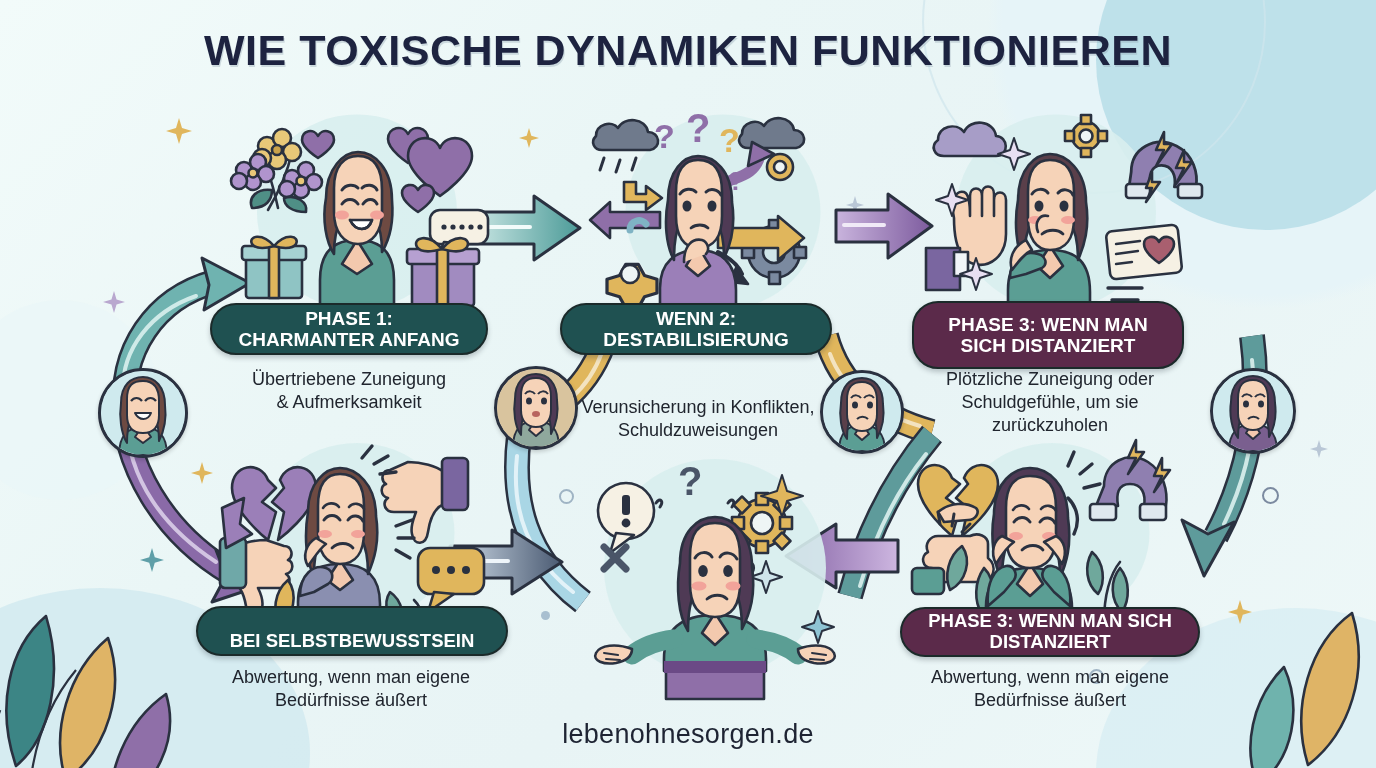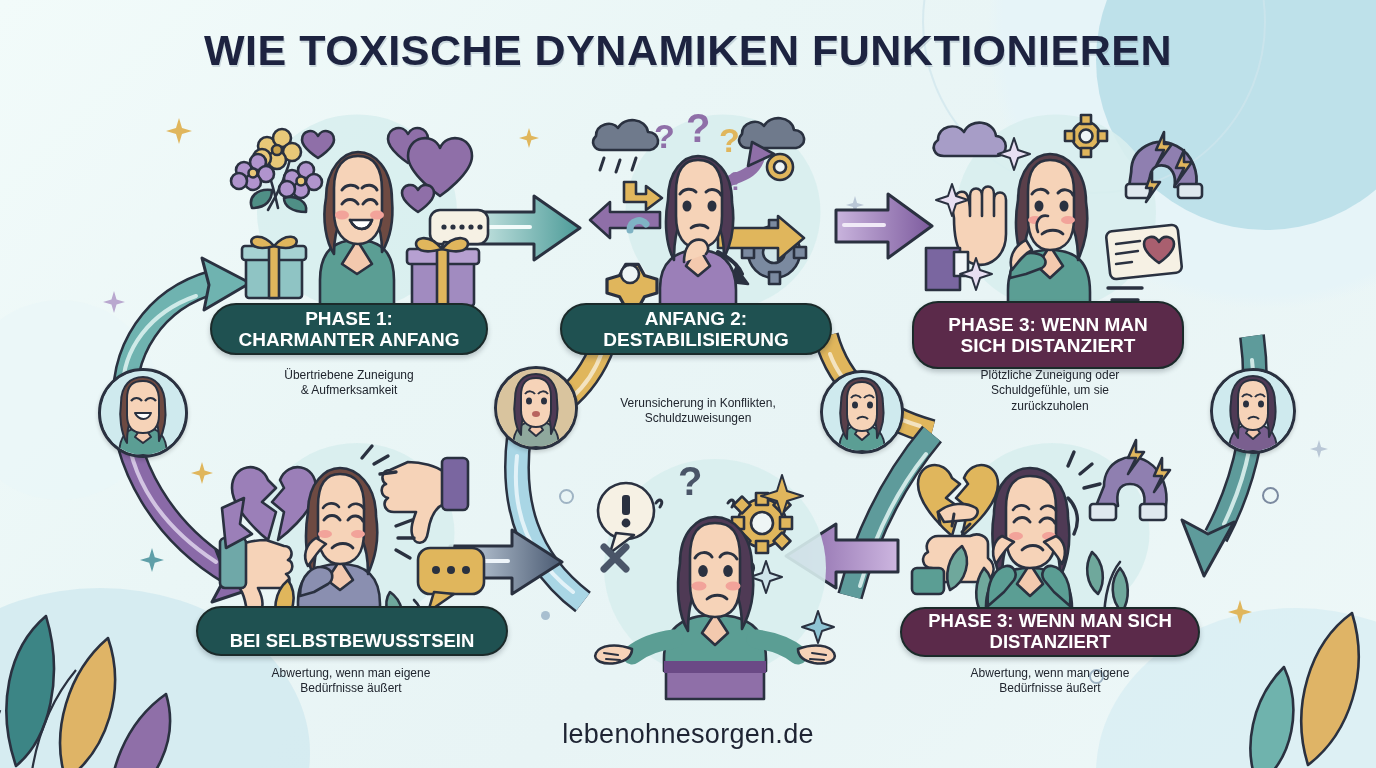--- a/index.html
+++ b/index.html
@@ -33,21 +33,21 @@
   .illo-bg{position:absolute;left:50%;top:50%;transform:translate(-50%,-50%);
     width:210px;height:205px;border-radius:50%;background:#d8eeee;opacity:.9;}
 
   .pill{position:absolute;box-sizing:border-box;display:flex;align-items:center;
     justify-content:center;text-align:center;color:#fff;font-weight:bold;
     border-radius:26px;border:2px solid #1b2a2a;line-height:1.12;
     box-shadow:0 3px 5px rgba(30,45,55,.25);padding:14px 14px;}
   .pill.teal{background:#1f5151;}
   .pill.plum{background:#5b2a4a;}
   .caption{position:absolute;text-align:center;color:#20252e;
-    font-size:12px;line-height:1.28;}
+    font-size:18px;line-height:1.28;}
 
   
   .medallion{position:absolute;border-radius:50%;border:3px solid #2a3140;
     background:#cfeaee;overflow:hidden;box-shadow:0 2px 4px rgba(0,0,0,.18);}
 
   
   .spark{position:absolute;}
   .dot{position:absolute;border-radius:50%;}
   .ring{position:absolute;border-radius:50%;border:2.5px solid #7b8aa0;}
 
@@ -749,21 +749,21 @@
       <span>CHARMANTER ANFANG</span>
     </span>
   </div>
   <div class="caption" style="left:196px;top:368px;width:306px;">
     <div>Übertriebene Zuneigung</div>
     <div>&amp; Aufmerksamkeit</div>
   </div>
 
   <div class="pill teal" style="left:560px;top:303px;width:272px;height:52px;font-size:19px;">
     <span>
-      <span>ANFANG 2:</span><br>
+      <span>WENN 2:</span><br>
       <span>DESTABILISIERUNG</span>
     </span>
   </div>
   <div class="caption" style="left:548px;top:368px;width:300px;margin-top:28px;">
     <div>Verunsicherung in Konflikten,</div>
     <div>Schuldzuweisungen</div>
   </div>
 
   <div class="pill plum" style="left:912px;top:301px;width:272px;height:68px;font-size:19px;">
     <span>

